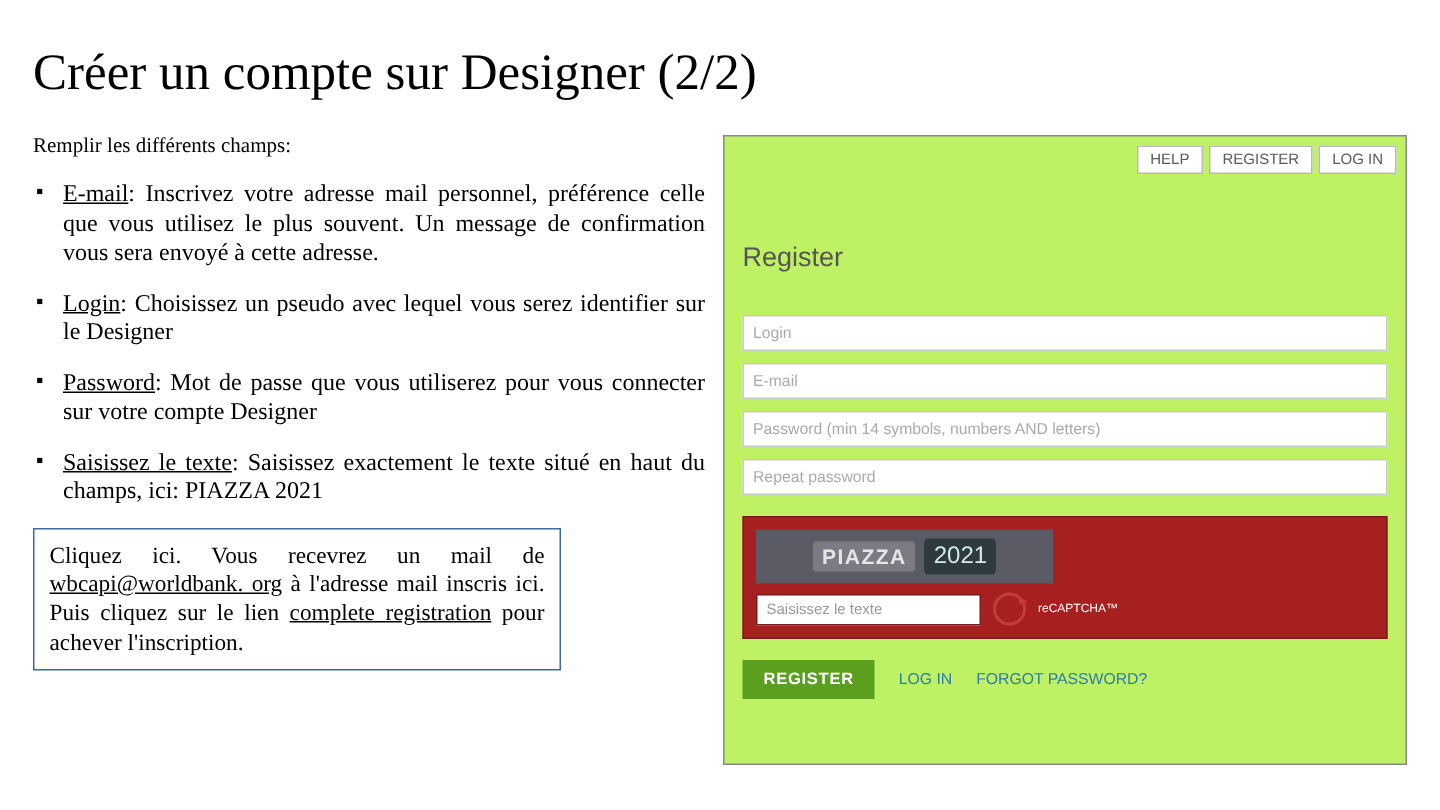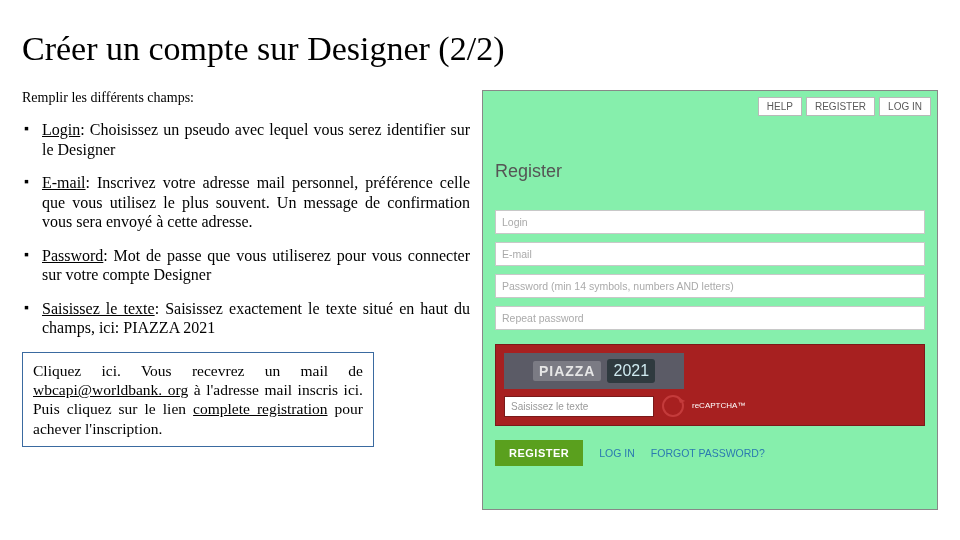--- a/index.html
+++ b/index.html
@@ -10,28 +10,28 @@
   .left { flex: 0 0 448px; }
   .right { flex: 1 1 auto; }
   .intro { font-size: 14px; margin-bottom: 14px; }
   ul.bullets { list-style: none; padding-left: 2px; }
   ul.bullets li { position: relative; padding-left: 18px; margin-bottom: 14px; font-size: 16px; text-align: justify; line-height: 1.22; }
   ul.bullets li::before { content: "▪"; position: absolute; left: 0; top: 0; font-size: 14px; }
   .u { text-decoration: underline; }
   .note-box { border: 1px solid #3a6aa0; padding: 8px 10px; margin-top: 10px; font-size: 15.5px; text-align: justify; line-height: 1.25; width: 352px; }
   .note-box .link { text-decoration: underline; }
   
-  .browser { border: 1px solid #888; background: #86efac; width: 100%; height: 420px; position: relative; font-family: Arial, Helvetica, sans-serif; font-size: 11px; color: #333; }
+  .browser { border: 1px solid #888; background: #bef264; width: 100%; height: 420px; position: relative; font-family: Arial, Helvetica, sans-serif; font-size: 11px; color: #333; }
   .topbar { position: absolute; top: 6px; right: 6px; display: flex; gap: 4px; }
   .topbar .tb { border: 1px solid #b9b9b9; padding: 3px 8px; font-size: 10px; color: #5a5a5a; background: #fff; }
   .reg-area { position: absolute; left: 12px; right: 12px; top: 70px; }
   .reg-title { font-size: 18px; color: #555; margin-bottom: 28px; }
   .field { width: 100%; border: 1px solid #c8c8c8; background: #fff; padding: 5px 6px; margin-bottom: 8px; font-size: 10.5px; color: #aaa; }
   .captcha { border: 1px solid #7a1a1a; background: #a72020; padding: 8px; margin-top: 14px; display: flex; align-items: center; gap: 10px; }
-  .captcha-img { width: 180px; height: 36px; background: #5b5b66; display: flex; align-items: center; justify-content: center; gap: 6px; }
+  .captcha-img { width: 198px; height: 36px; background: #5b5b66; display: flex; align-items: center; justify-content: center; gap: 6px; }
   .cap-word { background: rgba(255,255,255,0.2); color: #e6e6e6; font-weight: bold; letter-spacing: 1px; font-size: 14px; padding: 2px 6px; border-radius: 2px; }
   .cap-year { background: #2f3a3f; color: #cfeaf0; font-size: 16px; padding: 3px 6px; border-radius: 3px; }
   .captcha-row2 { display: flex; align-items: center; gap: 8px; margin-top: 6px; }
   .captcha-input { background: #fff; border: 1px solid #7a1a1a; padding: 4px 6px; font-size: 10px; color: #999; flex: 0 0 150px; }
   .refresh { width: 22px; height: 22px; border: 2px solid #c43b3b; border-radius: 50%; position: relative; }
   .refresh::after { content: ""; position: absolute; right: -2px; top: 2px; border: 4px solid transparent; border-top-color: #c43b3b; transform: rotate(25deg); }
   .recap { color: #fff; font-size: 8px; line-height: 1; }
   .btnrow { display: flex; align-items: center; gap: 16px; margin-top: 14px; }
   .btn-register { background: #5aa01e; color: #fff; border: none; padding: 7px 14px; font-size: 11px; font-weight: bold; letter-spacing: 0.5px; }
   .btn-link { color: #2b7ab0; font-size: 10.5px; }
@@ -41,24 +41,24 @@
 
 <div class="slide">
   <h1 class="title">Créer un compte sur Designer (2/2)</h1>
 
   <div class="cols">
     <div class="left">
       <p class="intro">Remplir les différents champs:</p>
 
       <ul class="bullets">
         <li>
-          <span class="u">Login</span><span>: Choisissez un pseudo avec lequel vous serez identifier sur le Designer</span>
+          <span class="u">E-mail</span><span>: Inscrivez votre adresse mail personnel, préférence celle que vous utilisez le plus souvent. Un message de confirmation vous sera envoyé à cette adresse.</span>
         </li>
         <li>
-          <span class="u">E-mail</span><span>: Inscrivez votre adresse mail personnel, préférence celle que vous utilisez le plus souvent. Un message de confirmation vous sera envoyé à cette adresse.</span>
+          <span class="u">Login</span><span>: Choisissez un pseudo avec lequel vous serez identifier sur le Designer</span>
         </li>
         <li>
           <span class="u">Password</span><span>: Mot de passe que vous utiliserez pour vous connecter sur votre compte Designer</span>
         </li>
         <li>
           <span class="u">Saisissez le texte</span><span>: Saisissez exactement le texte situé en haut du champs, ici: PIAZZA 2021</span>
         </li>
       </ul>
 
       <div class="note-box">

